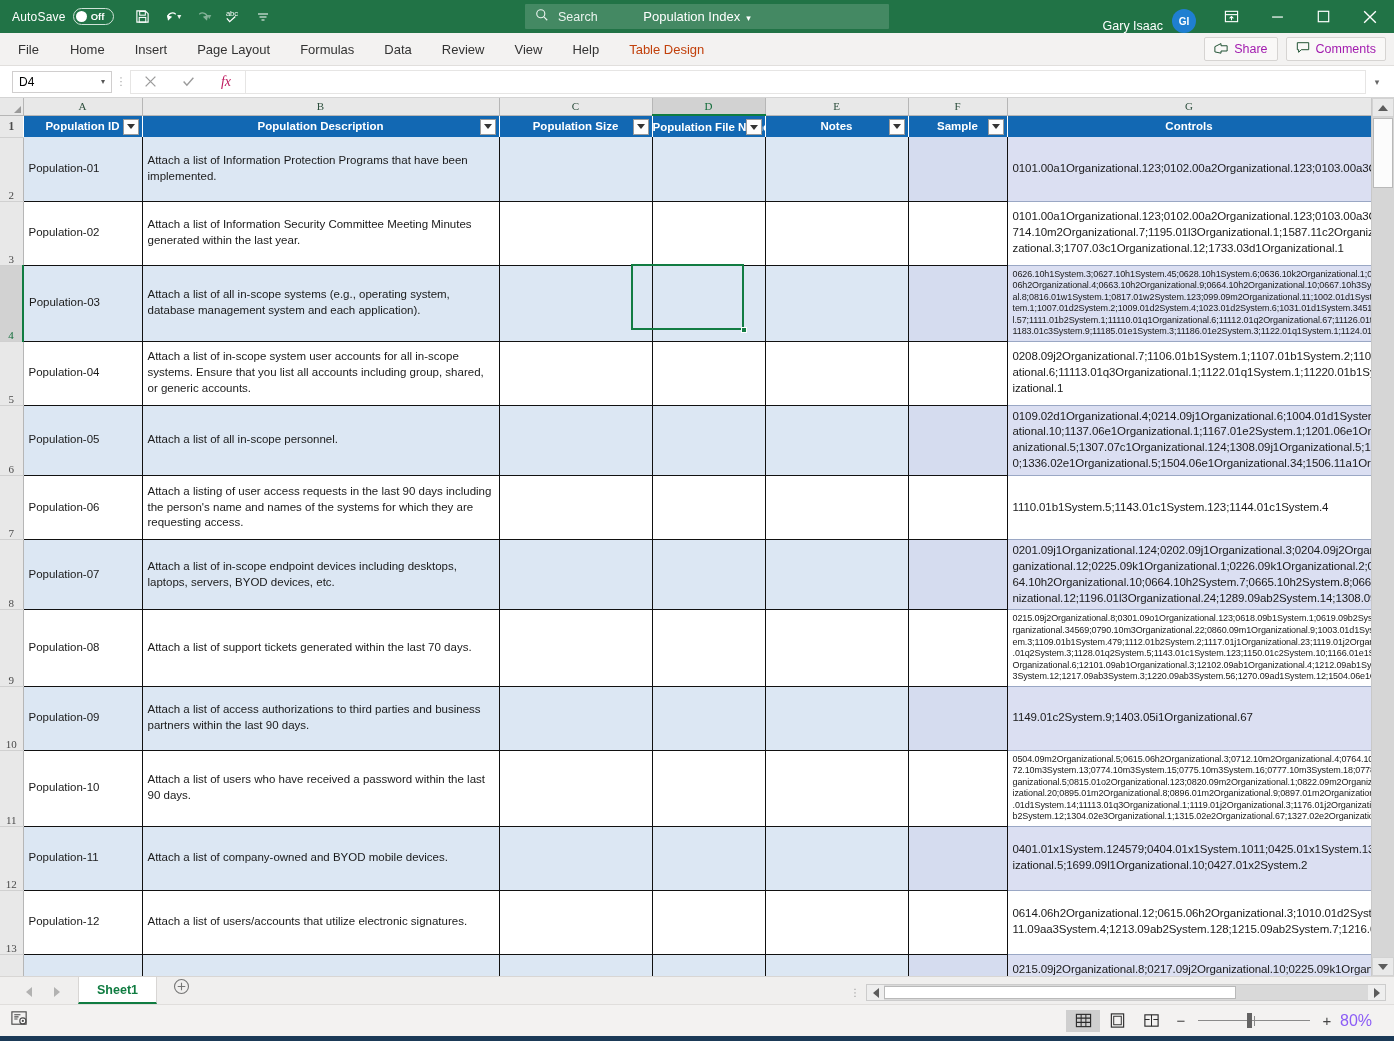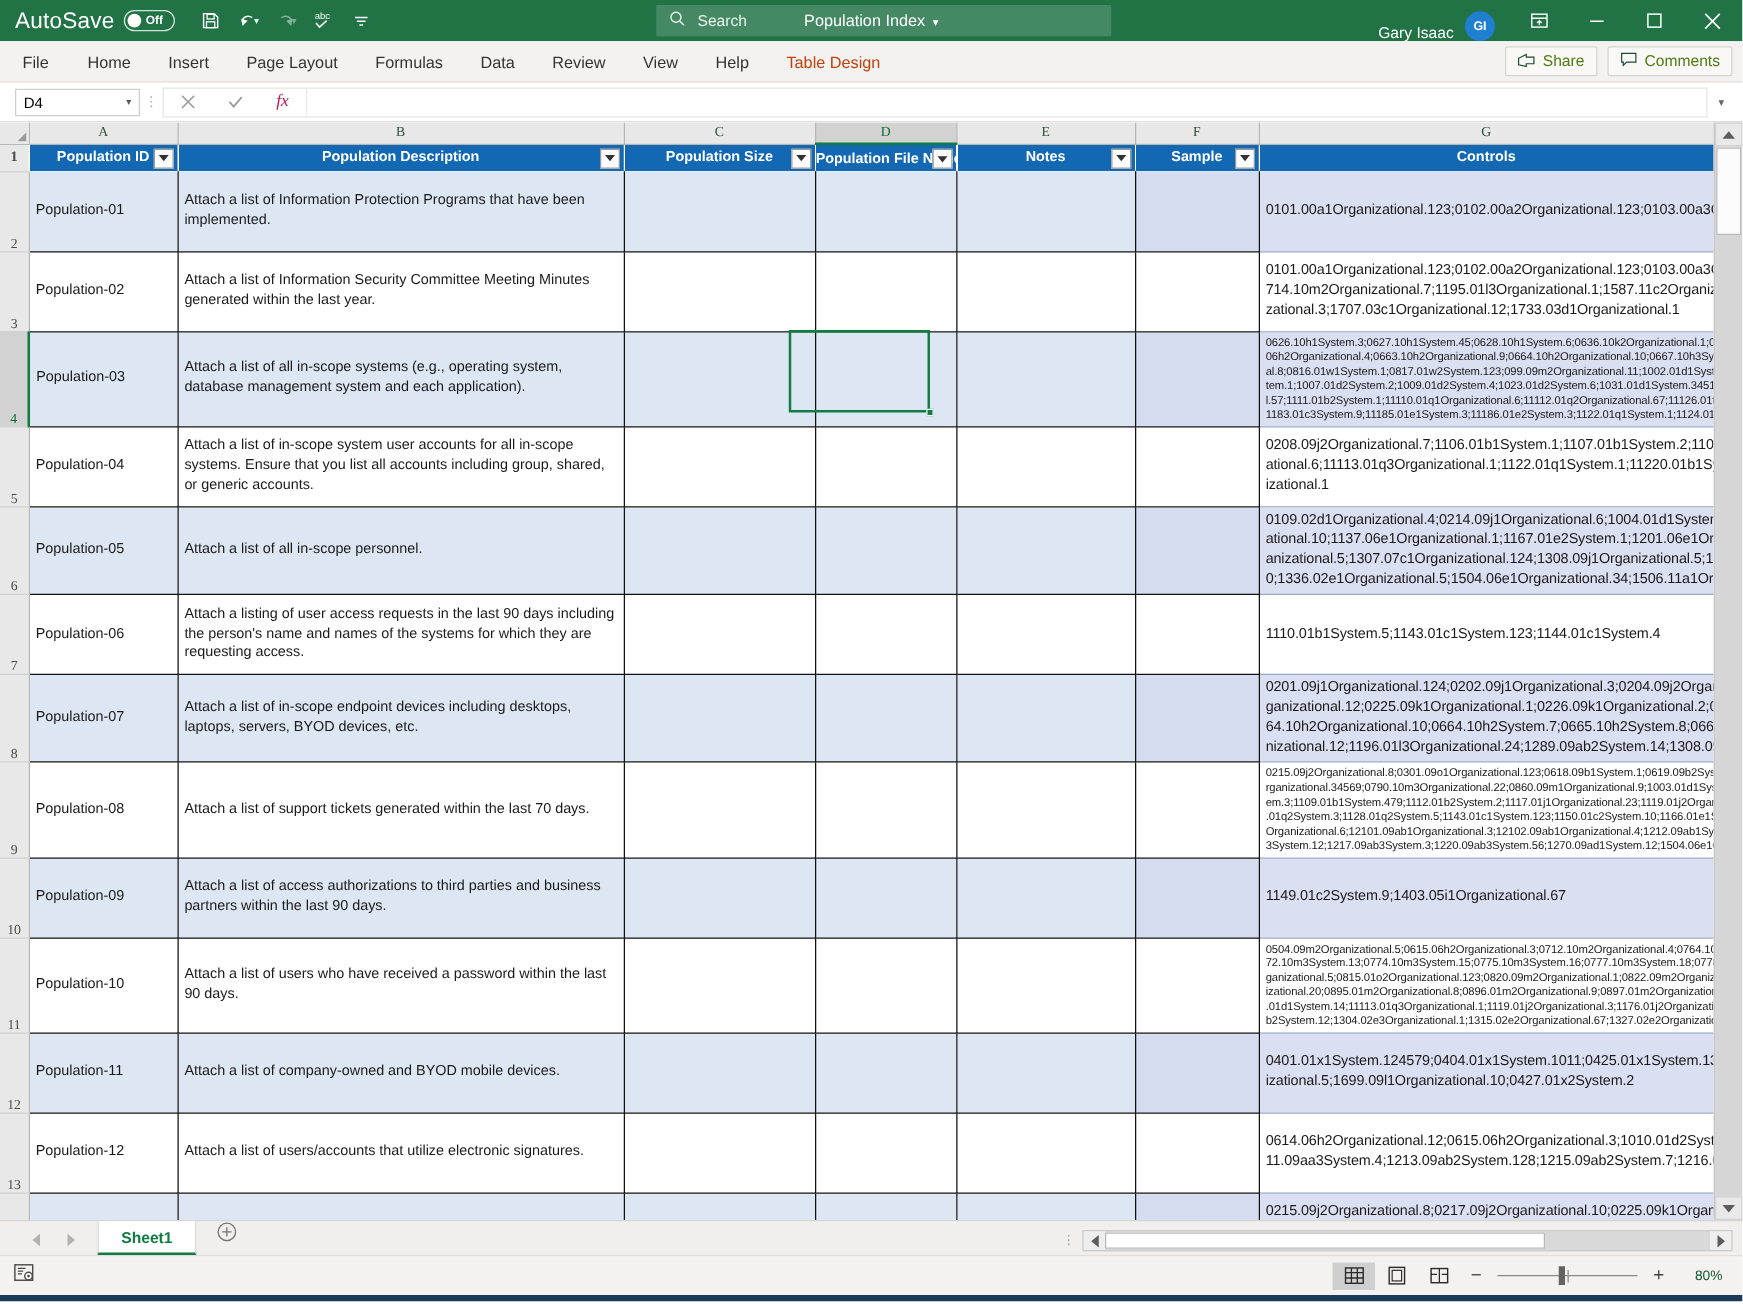--- a/index.html
+++ b/index.html
@@ -10,21 +10,21 @@
     background: #fff;
   }
   
   .titlebar {
     height: 33px; background: #217346; color: #fff;
     display: flex; align-items: center; font-size: 12.5px;
     position: relative;
   }
   .tb-left { display: flex; align-items: center; gap: 0; padding-left: 12px; }
   .autosave-wrap { display: flex; align-items: center; gap: 7px; margin-right: 14px; }
-  .autosave-label { font-size: 18px; letter-spacing: .2px; }
+  .autosave-label { font-size: 12px; letter-spacing: .2px; }
   .toggle {
     width: 41px; height: 17px; border-radius: 9px; border: 1.3px solid #cfe3d7;
     background: transparent; display: flex; align-items: center; padding: 0 2px;
     position: relative;
   }
   .toggle .knob { width: 11px; height: 11px; border-radius: 50%; background: #fff; }
   .toggle .tlabel { font-size: 9.5px; margin-left: 4px; font-weight: bold; color:#fff;}
   .qat-btn {
     width: 30px; height: 28px; display: flex; align-items: center; justify-content: center;
     position: relative; cursor: default;
@@ -63,21 +63,21 @@
     position: relative; border-bottom: 1px solid #e1dfdd;
   }
   .rtab {
     font-size: 13px; color: #333; padding: 0 15px; height: 33px;
     display: flex; align-items: center; white-space: nowrap;
   }
   .rtab.file { padding-left: 18px; padding-right: 16px;}
   .rtab.tabledesign { color: #c2410c; }
   .ribbon-right { position: absolute; right: 8px; display: flex; align-items: center; gap: 8px; }
   .rbtn {
-    display: flex; align-items: center; gap: 6px; font-size: 12.5px; color: #4d7c0f;
+    display: flex; align-items: center; gap: 6px; font-size: 12.5px; color: #a21caf;
     border: 1px solid #d6d4d2; background: #f9f8f7; height: 24px; padding: 0 9px;
     border-radius: 2px;
   }
   
   .formulabar {
     height: 32px; background: #fff; display: flex; align-items: center;
     border-bottom: 1px solid #d4d4d4; padding: 0 6px; gap: 0;
   }
   .namebox {
     width: 100px; height: 22px; border: 1px solid #d0cece; background:#fff;
@@ -222,21 +222,21 @@
   }
   .viewbtn {
     width: 34px; height: 22px; display: flex; align-items: center; justify-content: center;
   }
   .viewbtn.active { background: #cfcfcf; }
   .zoom-minus, .zoom-plus { width: 26px; text-align: center; color: #444; font-size: 15px; }
   .zoomslider { width: 112px; height: 20px; position: relative; display:flex; align-items:center; margin: 0 4px;}
   .zs-track { height: 1px; background: #8a8a8a; width: 100%; }
   .zs-mid { position:absolute; left: 50%; top: 5px; width: 1px; height: 10px; background: #8a8a8a; }
   .zs-thumb { position: absolute; left: 44%; top: 2px; width: 5px; height: 15px; background: #636363; }
-  .zoomlabel { font-size: 11px; color: #14532d; width: 42px; text-align: right; padding-right:4px;}
+  .zoomlabel { font-size: 16px; color: #8b5cf6; width: 42px; padding-right:4px;}
   .bottombar { height: 5px; background: #1b3a57; }
 </style>
 </head>
 <body>
 
 <div class="titlebar">
   <div class="tb-left">
     <div class="autosave-wrap">
       <span class="autosave-label">AutoSave</span>
       <span class="toggle">

